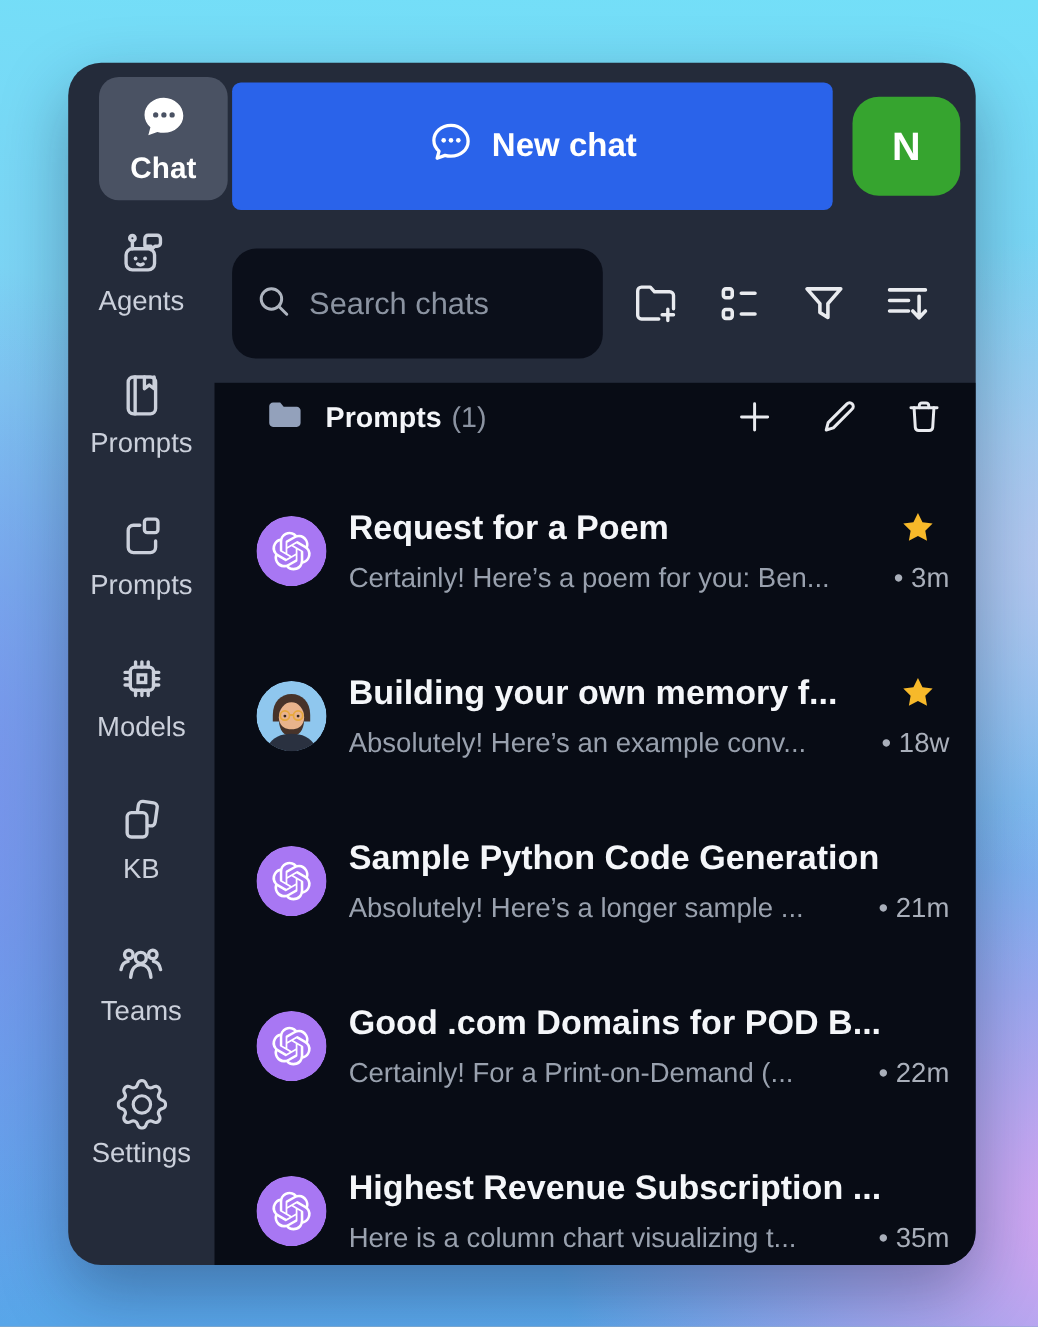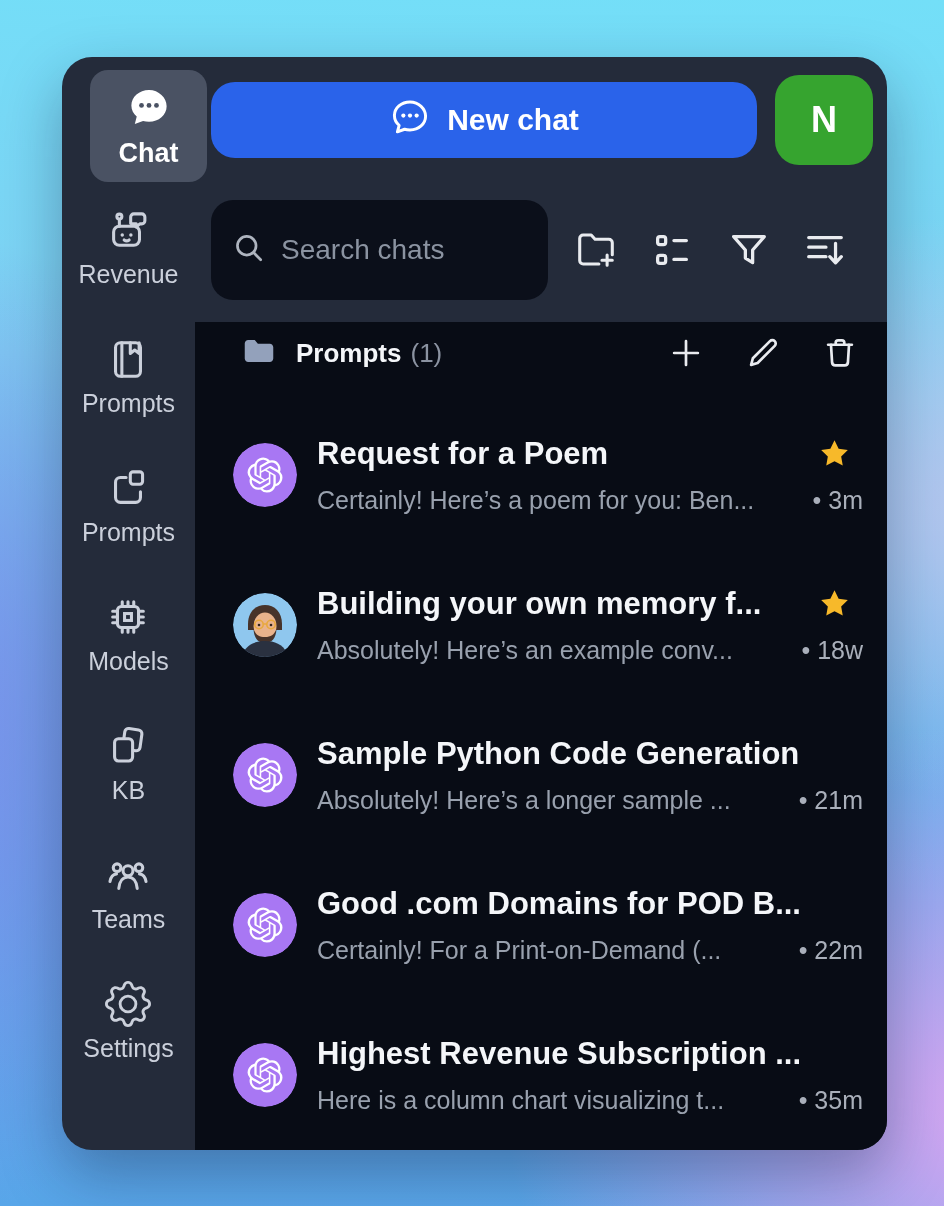--- a/index.html
+++ b/index.html
@@ -35,21 +35,21 @@
   .chat-tile .lbl{color:#fff; font-size:27px; font-weight:700}
   .side-nav{display:flex; flex-direction:column; align-items:center; gap:47px; margin-top:25px}
   .side-item{display:flex; flex-direction:column; align-items:center; gap:7px; cursor:pointer}
   .side-item .lbl{color:var(--side-text); font-size:25px}
   .side-item svg{display:block}
   
   .content{flex:1; display:flex; flex-direction:column; min-width:0}
   .hdr{padding:18px 14px 0 16px}
   .row1{display:flex; gap:18px; align-items:center}
   .new-chat{
-    flex:1; height:76px; border:none; border-radius:24px; background:var(--blue);
+    flex:1; height:116px; border:none; border-radius:8px; background:var(--blue);
     color:#fff; font-size:30px; font-weight:700; display:flex; align-items:center;
     justify-content:center; gap:16px; cursor:pointer; font-family:inherit;
   }
   .profile{
     width:98px; height:90px; border:none; border-radius:24px; background:var(--green);
     color:#fff; font-size:36px; font-weight:700; cursor:pointer; font-family:inherit;
   }
   .row2{display:flex; align-items:center; margin-top:35px}
   .search{
     width:337px; height:100px; border-radius:22px; background:var(--search-bg);
@@ -133,21 +133,21 @@
           <svg width="46" height="46" viewBox="0 0 24 24" fill="none" stroke="#CBD0DB" stroke-width="1.6" stroke-linecap="round" stroke-linejoin="round">
             <rect x="4.5" y="10" width="13.5" height="10" rx="3"></rect>
             <path d="M7.5 10V6.6"></path>
               <circle cx="7.5" cy="5" r="1.3"></circle>
             <circle cx="9" cy="14.6" r="0.9" fill="#CBD0DB" stroke="none"></circle>
             <circle cx="13.5" cy="14.6" r="0.9" fill="#CBD0DB" stroke="none"></circle>
             <path d="M10 17.2c.8.6 1.8.6 2.6 0"></path>
             <path d="M13.4 8.6V5.2c0-.9.7-1.6 1.6-1.6h4.2c.9 0 1.6.7 1.6 1.6v2c0 .9-.7 1.6-1.6 1.6h-1l-1.9 1.6V8.8z" fill="#242B3A"></path>
           </svg>
         </span>
-        <span class="lbl">Revenue</span>
+        <span class="lbl">Agents</span>
       </div>
 
       <div class="side-item">
         <span>
           <svg width="46" height="46" viewBox="0 0 24 24" fill="none" stroke="#CBD0DB" stroke-width="1.6" stroke-linecap="round" stroke-linejoin="round">
             <rect x="5.5" y="3.5" width="13" height="17.5" rx="2.5"></rect>
             <path d="M8.8 3.5v17.5"></path>
             <path d="M13.2 3.5v5.6l2.3-1.8 2.3 1.8V3.5"></path>
           </svg>
         </span>

